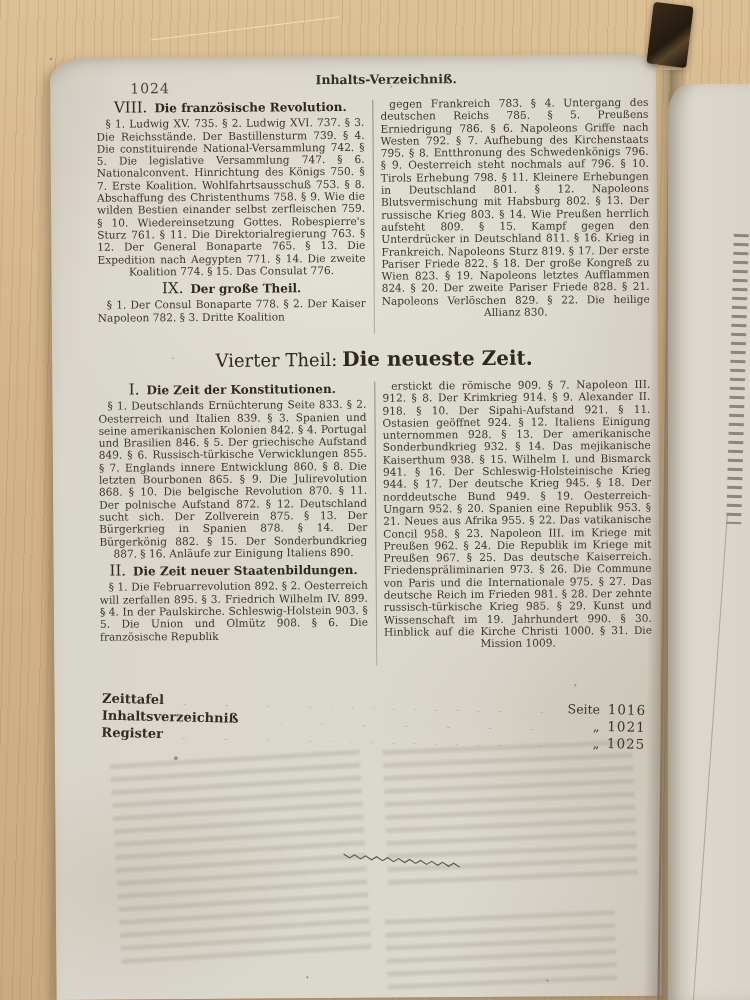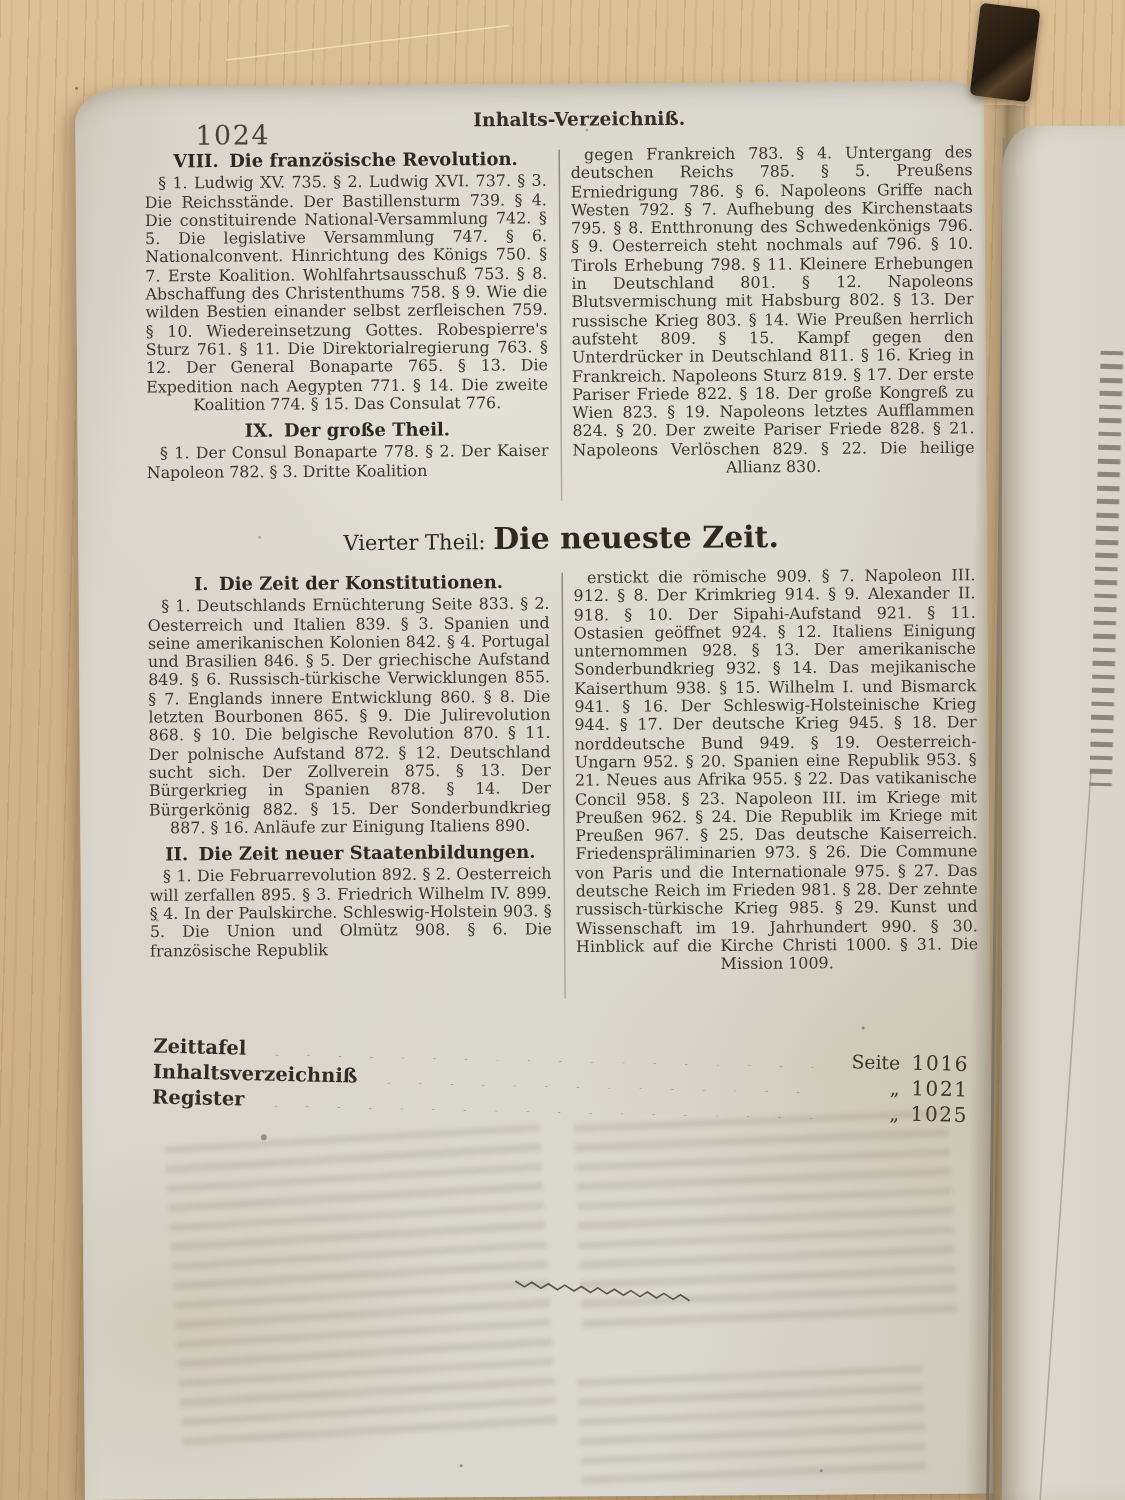--- a/index.html
+++ b/index.html
@@ -47,43 +47,43 @@
     background:
       radial-gradient(420px 300px at 46% 22%, rgba(235,232,224,.55), transparent 70%),
       radial-gradient(300px 200px at 85% 70%, rgba(180,165,135,.18), transparent 70%),
       radial-gradient(260px 180px at 12% 88%, rgba(170,155,128,.22), transparent 70%),
       linear-gradient(100deg, #cfc9bd 0%, #dad6cc 10%, #dbd8cf 70%, #cdc7ba 100%);
     box-shadow: -6px 4px 10px rgba(90,70,45,.35), inset 0 10px 16px -10px rgba(120,105,80,.5);
   }
   .page-inner{position:relative;padding:16px 8px 0 46px;color:#3c352b;}
   
   .page-header{position:relative;height:26px;}
-  .pagenum{position:absolute;left:34px;top:7px;font-size:18px;letter-spacing:1px;color:#4a423a;text-align:right;}
+  .pagenum{position:absolute;left:34px;top:7px;font-size:14px;letter-spacing:1px;color:#4a423a;text-align:right;}
   .running-title{
     position:absolute;left:0;right:0;top:0;text-align:center;
     font-size:12.5px;font-weight:bold;color:#352e25;transform:translateX(14px);
   }
   
   .cols{display:flex;align-items:stretch;}
   .cols.top{min-height:242px;}
   .cols.bottom{min-height:292px;}
   .col{width:268px;font-size:10.6px;line-height:12.3px;text-align:justify;}
   .col p{margin:0;text-indent:9px;}
   .col p.center-last{text-align-last:center;}
   .column-divider{width:1px;margin:2px 7px 6px 8px;background:linear-gradient(180deg,rgba(88,78,64,.6),rgba(88,78,64,.35));}
   .sec-heading{
     margin:2px 0 3px 0;text-align:center;font-size:12px;font-weight:bold;color:#2f2820;
   }
-  .sec-heading .rn{font-weight:bold;font-size:12px;margin-right:7px;text-align:right;}
+  .sec-heading .rn{font-weight:normal;font-size:15px;margin-right:7px;text-align:right;}
   .sec-heading.second{margin-top:5px;}
   
   .part-heading{
     margin:7px 0 9px 0;text-align:center;color:#2e2820;
   }
-  .part-heading .pfx{font-size:14px;}
+  .part-heading .pfx{font-size:18px;}
   .part-heading .ttl{font-size:20px;font-weight:bold;}
   
   .footer-list{margin:16px 0 0 2px;width:544px;transform:rotate(1.7deg);transform-origin:left top;}
   .footer-row{display:flex;align-items:baseline;height:17px;}
   .footer-label{font-weight:bold;font-size:13px;color:#332c23;white-space:nowrap;}
   .dot-leader{
     flex:1;height:10px;margin:0 10px;
     background-image:radial-gradient(circle, rgba(62,54,44,.75) 1px, transparent 1.4px);
     background-size:21px 10px;background-position:0 6px;background-repeat:repeat-x;
   }

